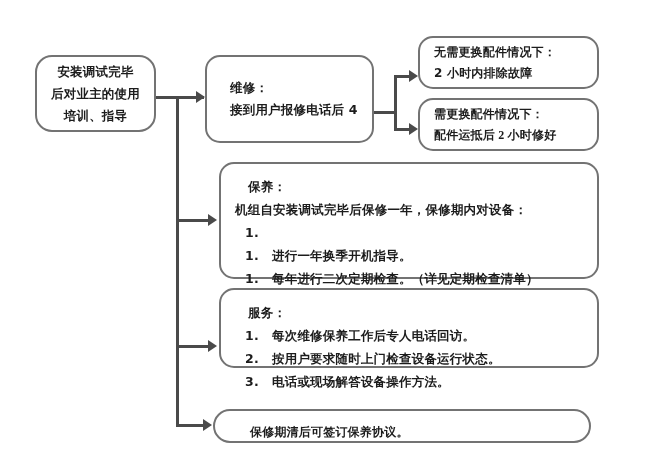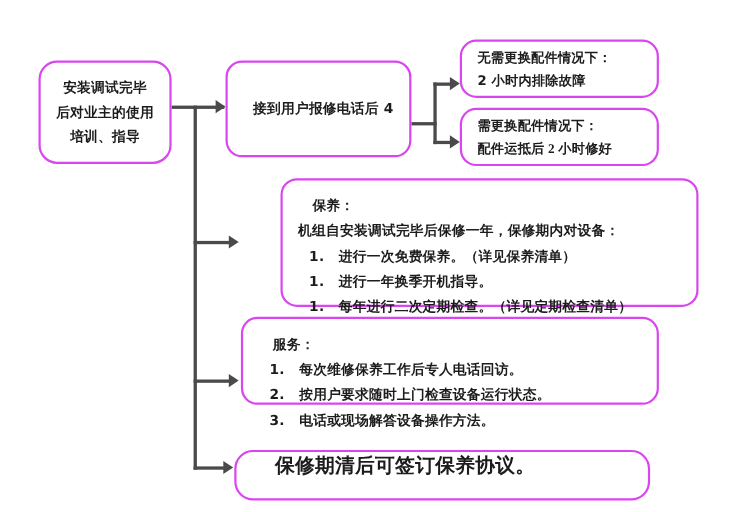--- a/index.html
+++ b/index.html
@@ -13,37 +13,37 @@
   #canvas {
     position: relative;
     width: 664px;
     height: 465px;
     background: #ffffff;
     overflow: hidden;
   }
   .node {
     position: absolute;
     box-sizing: border-box;
-    border: 2px solid #d946ef;
+    border: 2px solid #737373;
     border-radius: 15px;
     background: #ffffff;
     color: #1c1c1c;
     font-weight: bold;
     letter-spacing: 0.2px;
     z-index: 3;
   }
   .node .line {
     white-space: nowrap;
   }
   
   #node-start {
     left: 35px;
     top: 55px;
     width: 121px;
-    height: 94px;
+    height: 77px;
     border-radius: 17px;
     display: flex;
     flex-direction: column;
     align-items: center;
     justify-content: center;
     font-size: 12.5px;
     line-height: 22px;
     text-align: center;
   }
   
@@ -76,43 +76,42 @@
 
   
   #node-upkeep {
     left: 219px;
     top: 162px;
     width: 380px;
     height: 117px;
     padding: 11px 0 0 14px;
     font-size: 12.5px;
     line-height: 23px;
-    margin-left: 36px;
   }
   
   #node-service {
     left: 219px;
     top: 288px;
     width: 380px;
     height: 80px;
     padding: 11px 0 0 14px;
     font-size: 12.5px;
     line-height: 23px;
   }
   
   #node-agreement {
     left: 213px;
     top: 409px;
     width: 378px;
-    height: 46px;
+    height: 34px;
     border-radius: 17px;
     display: flex;
-    align-items: flex-start;
+    align-items: flex-end;
     padding-left: 35px;
-    font-size: 18px;
+    font-size: 12px;
   }
   .hdr { padding-left: 13px; }
   .sub { padding-left: 0px; }
   .li {
     display: flex;
     padding-left: 10px;
   }
   .li .num {
     width: 27px;
     flex: 0 0 27px;
@@ -165,39 +164,39 @@
   <div class="conn h" style="left:394px; top:128px; width:20px;"></div>
   <div class="arrow" style="left:409px; top:123px;"></div>
 
   <div class="node" id="node-start">
     <div class="line">安装调试完毕</div>
     <div class="line">后对业主的使用</div>
     <div class="line">培训、指导</div>
   </div>
 
   <div class="node" id="node-repair">
+    <div class="line">维修：</div>
     <div class="line">接到用户报修电话后 4</div>
   </div>
 
   <div class="node node-small" id="node-nopart">
     <div class="line">无需更换配件情况下：</div>
     <div class="line">2 小时内排除故障</div>
   </div>
 
   <div class="node node-small" id="node-withpart">
     <div class="line">需更换配件情况下：</div>
     <div class="line">配件运抵后 2 小时修好</div>
   </div>
 
   <div class="node" id="node-upkeep">
     <div class="line hdr">保养：</div>
     <div class="line sub">机组自安装调试完毕后保修一年，保修期内对设备：</div>
     <div class="li">
       <span class="num">1.</span>
-      <span class="txt">进行一次免费保养。（详见保养清单）</span>
     </div>
     <div class="li">
       <span class="num">1.</span>
       <span class="txt">进行一年换季开机指导。</span>
     </div>
     <div class="li">
       <span class="num">1.</span>
       <span class="txt">每年进行二次定期检查。（详见定期检查清单）</span>
     </div>
   </div>

